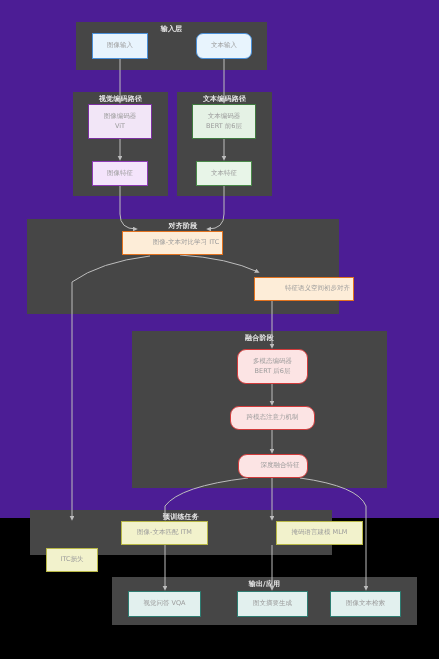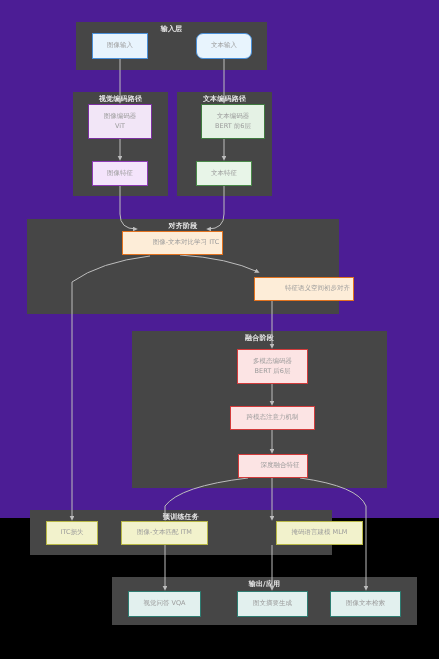--- a/index.html
+++ b/index.html
@@ -41,24 +41,24 @@
     border-style: solid;
     padding: 1px 2px;
     white-space: nowrap;
   }
   .node .l2 { display:block; }
 
   
   .n-blue   { background:#e8f4fd; border-color:#4a90d9; }
   .n-purple { background:#f2e6f7; border-color:#7b2fa0; }
   .n-purple2{ background:#f4e4fb; border-color:#8e3bb5;text-align:center; }
-  .n-green  { background:#e5f2e5; border-color:#3f7a3f;margin-left:9px; }
+  .n-green  { background:#e5f2e5; border-color:#3f7a3f; }
   .n-green2 { background:#e8f5e8; border-color:#4a8a4a; }
   .n-orange { background:#fdedd8; border-color:#e2721e;padding-left:29px; }
-  .n-pink   { background:#fce4e4; border-color:#d23b3b; }
+  .n-pink   { background:#fce4e4; border-color:#d23b3b;border-radius:9px; }
   .n-yellow { background:#f2f2cc; border-color:#b8b846; }
   .n-teal   { background:#e2f0ee; border-color:#2e7d72;text-align:center; }
 
   svg.edges { position:absolute; top:0; left:0; width:439px; height:659px; pointer-events:none; }
   .edge { fill:none; stroke:#bdbdbd; stroke-width:1; }
   .arrowhead { fill:#bdbdbd; }
 </style>
 </head>
 <body>
 
@@ -144,21 +144,21 @@
       <div class="node n-pink" style="left: 237px; top: 349px; width: 71px; height: 35px;">
         <span>多模态编码器</span>
         <span class="l2">BERT 后6层</span>
       </div>
       <div class="node n-pink" style="left: 230px; top: 406px; width: 85px; height: 24px;">
         <span>跨模态注意力机制</span>
       </div>
       <div class="node n-pink" style="left: 238px; top: 454px; width: 70px; height: 24px; padding-left: 16px;">
         <span>深度融合特征</span>
       </div>
-      <div class="node n-yellow" style="left: 46px; top: 521px; width: 52px; height: 24px;">
+      <div class="node n-yellow" style="left: 46px; top: 548px; width: 52px; height: 24px;">
         <span>ITC损失</span>
       </div>
       <div class="node n-yellow" style="left: 121px; top: 521px; width: 87px; height: 24px;">
         <span>图像-文本匹配 ITM</span>
       </div>
       <div class="node n-yellow" style="left: 230px; top: 521px; width: 87px; height: 24px; margin-left: 46px;">
         <span>掩码语言建模 MLM</span>
       </div>
       <div class="node n-teal" style="left: 128px; top: 591px; width: 73px; height: 26px;">
         <span>视觉问答 VQA</span>

